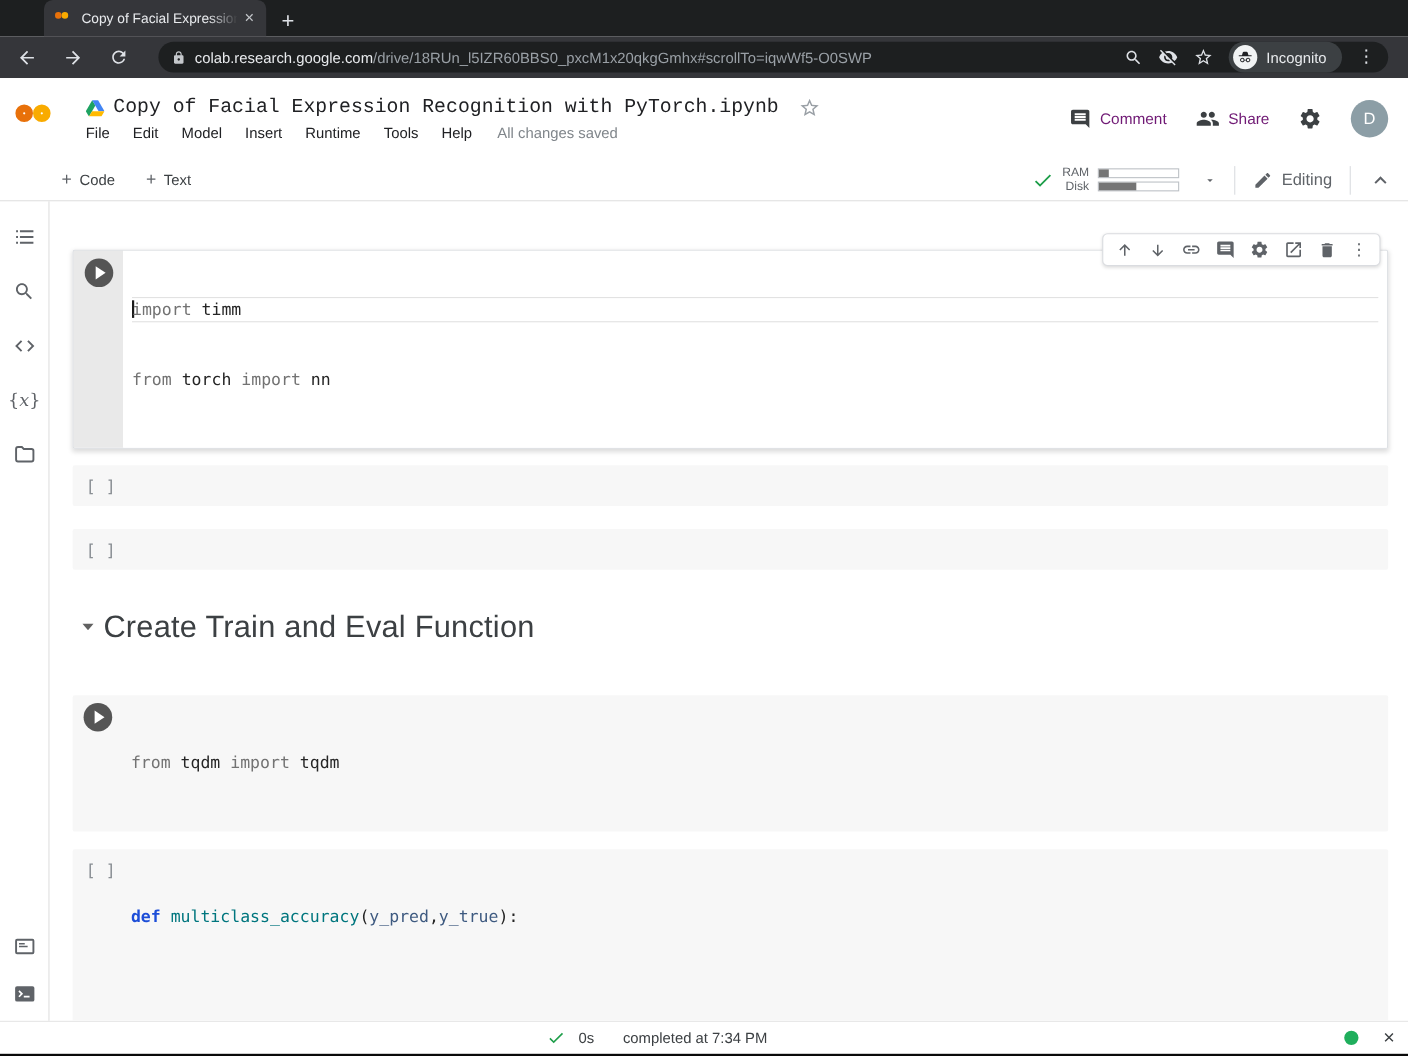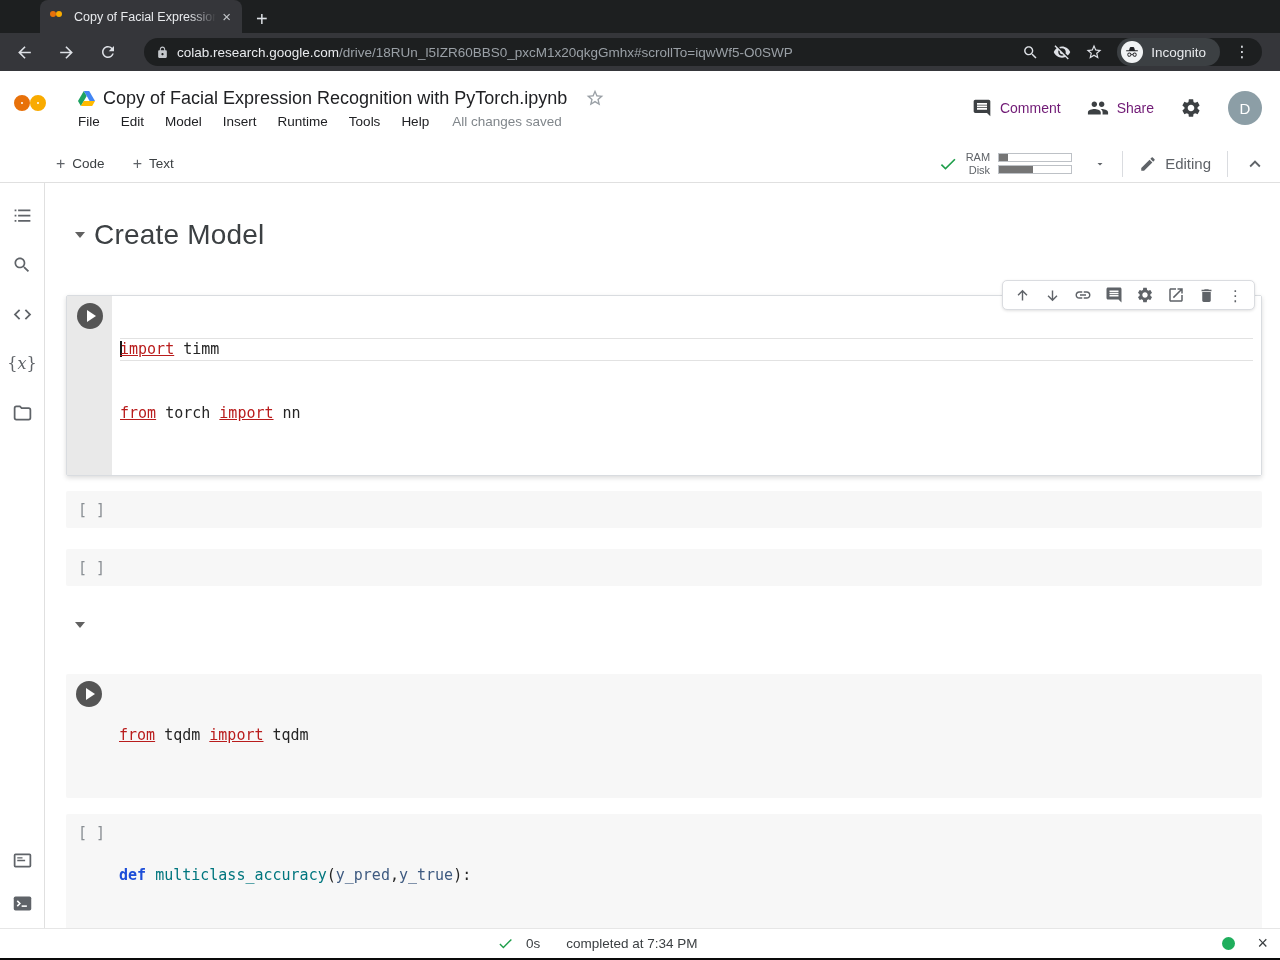--- a/index.html
+++ b/index.html
@@ -37,21 +37,21 @@
   .incog-pill { display:flex; align-items:center; gap:8px; background:#3c4043; border-radius:15px; padding:3px 14px 3px 4px; color:#e8eaed; font-size:13.5px; }
   .incog-circle { width:22px; height:22px; background:#f1f3f4; border-radius:50%; display:flex; align-items:center; justify-content:center; }
 
   
   .colab-header { height:74px; background:#fff; display:flex; align-items:center; padding:0 18px 0 12px; }
   .co-logo { width:52px; height:36px; position:relative; margin-right:14px; }
   .ring { position:absolute; width:16px; height:16px; border-radius:50%; top:5px; }
   .ring.l { border:7px solid #e8710a; left:2px; }
   .ring.r { border:7px solid #f9ab00; left:18px; }
   .head-center { flex:1; min-width:0; }
-  .title-row { display:flex; align-items:center; gap:8px; }
+  .title-row { display:flex; align-items:center; gap:8px;font-family:Liberation Mono, monospace; }
   .doc-title { font-size:18px; color:#202124; white-space:nowrap; }
   .menu-row { display:flex; align-items:center; gap:21px; margin-top:5px; font-size:13.5px; color:#202124; }
   .menu-item { cursor:default; }
   .save-status { color:#80868b; margin-left:2px; }
   .head-actions { display:flex; align-items:center; gap:26px; }
   .action-btn { display:flex; align-items:center; gap:8px; font-size:14px; color:#701a75; }
   .avatar { width:34px; height:34px; border-radius:50%; background:#8c9ea6; color:#fff; font-size:15px; display:flex; align-items:center; justify-content:center; }
 
   
   .nb-toolbar { height:38px; border-bottom:1px solid #e0e0e0; display:flex; align-items:center; padding:0 14px 0 56px; }
@@ -91,21 +91,21 @@
 
   .cell-toolbar { position:absolute; top:-16px; right:6px; background:#fff; border:1px solid #dadce0; border-radius:5px; box-shadow:0 1px 3px rgba(0,0,0,.12); display:flex; align-items:center; gap:13px; padding:5px 11px; color:#5f6368; }
 
   .cell-plain { margin-top:16px; display:flex; background:#f7f7f7; border-radius:2px; }
   .cell-plain .gutter { width:45px; display:flex; justify-content:center; padding-top:7px; }
   .cell-plain .editor-p { flex:1; padding:9px 8px 10px 8px; }
   .prompt { font-family:"DejaVu Sans Mono","Liberation Mono",monospace; font-size:15px; color:#8a8f94; padding:10px 0 0 12px; }
   .cell-empty { display:flex; align-items:center; background:#f7f7f7; height:37px; border-radius:2px; }
   .cell-empty .prompt { padding:0 0 0 12px; }
 
-  .tok-kw { color:#b91c1c;text-decoration:underline; }
+  .tok-kw { color:#737373; }
   .tok-def { color:#1d4ed8;font-weight:bold; }
   .tok-fn { color:#00767e; }
   .tok-param { color:#3e5a80; }
 
   .m15 { margin-top:15px; } .m21 { margin-top:21px; } .m46 { margin-top:46px; }
 
   
   .footer { height:30px; border-top:1px solid #e6e6e6; display:flex; align-items:center; padding-left:497px; font-size:13.5px; color:#3c4043; }
   .f-dur { margin-left:12px; }
   .f-status { margin-left:26px; }
@@ -326,24 +326,20 @@
             <rect x="2" y="4" width="20" height="16" rx="2" fill="#5f6368"></rect>
             <path d="M6 9l3 3-3 3" stroke="#fff" stroke-width="1.8" fill="none"></path>
             <path d="M11 15h6" stroke="#fff" stroke-width="1.8"></path>
           </svg>
       </span>
     </div>
   </div>
 
   <div class="content">
 
-    <div class="section-head sh1">
-      <span class="tri"></span>
-      <span class="section-title">Create Model</span>
-    </div>
 
     <div class="cell-focused">
       <div class="cell-toolbar">
         <span>
             <svg width="17" height="17" viewBox="0 0 24 24" fill="currentColor">
               <path d="M13 19V7.83l4.59 4.58L19 11l-7-7-7 7 1.41 1.41L11 7.83V19h2z"></path>
             </svg>
           </span>
         <span>
             <svg width="17" height="17" viewBox="0 0 24 24" fill="currentColor">
@@ -390,20 +386,21 @@
 
     <div class="cell-empty m15">
       <span class="prompt">[ ]</span>
     </div>
     <div class="cell-empty m21">
       <span class="prompt">[ ]</span>
     </div>
 
     <div class="section-head sh2">
       <span class="tri"></span>
+      <span class="section-title">Create Train and Eval Function</span>
     </div>
 
     <div class="cell-plain m46">
       <div class="gutter">
         <div class="play">
             <div class="pt"></div>
           </div>
       </div>
       <div class="editor-p code-font">
         <div class="codeline"><span class="tok-kw">from</span><span> tqdm </span><span class="tok-kw">import</span><span> tqdm</span></div>

